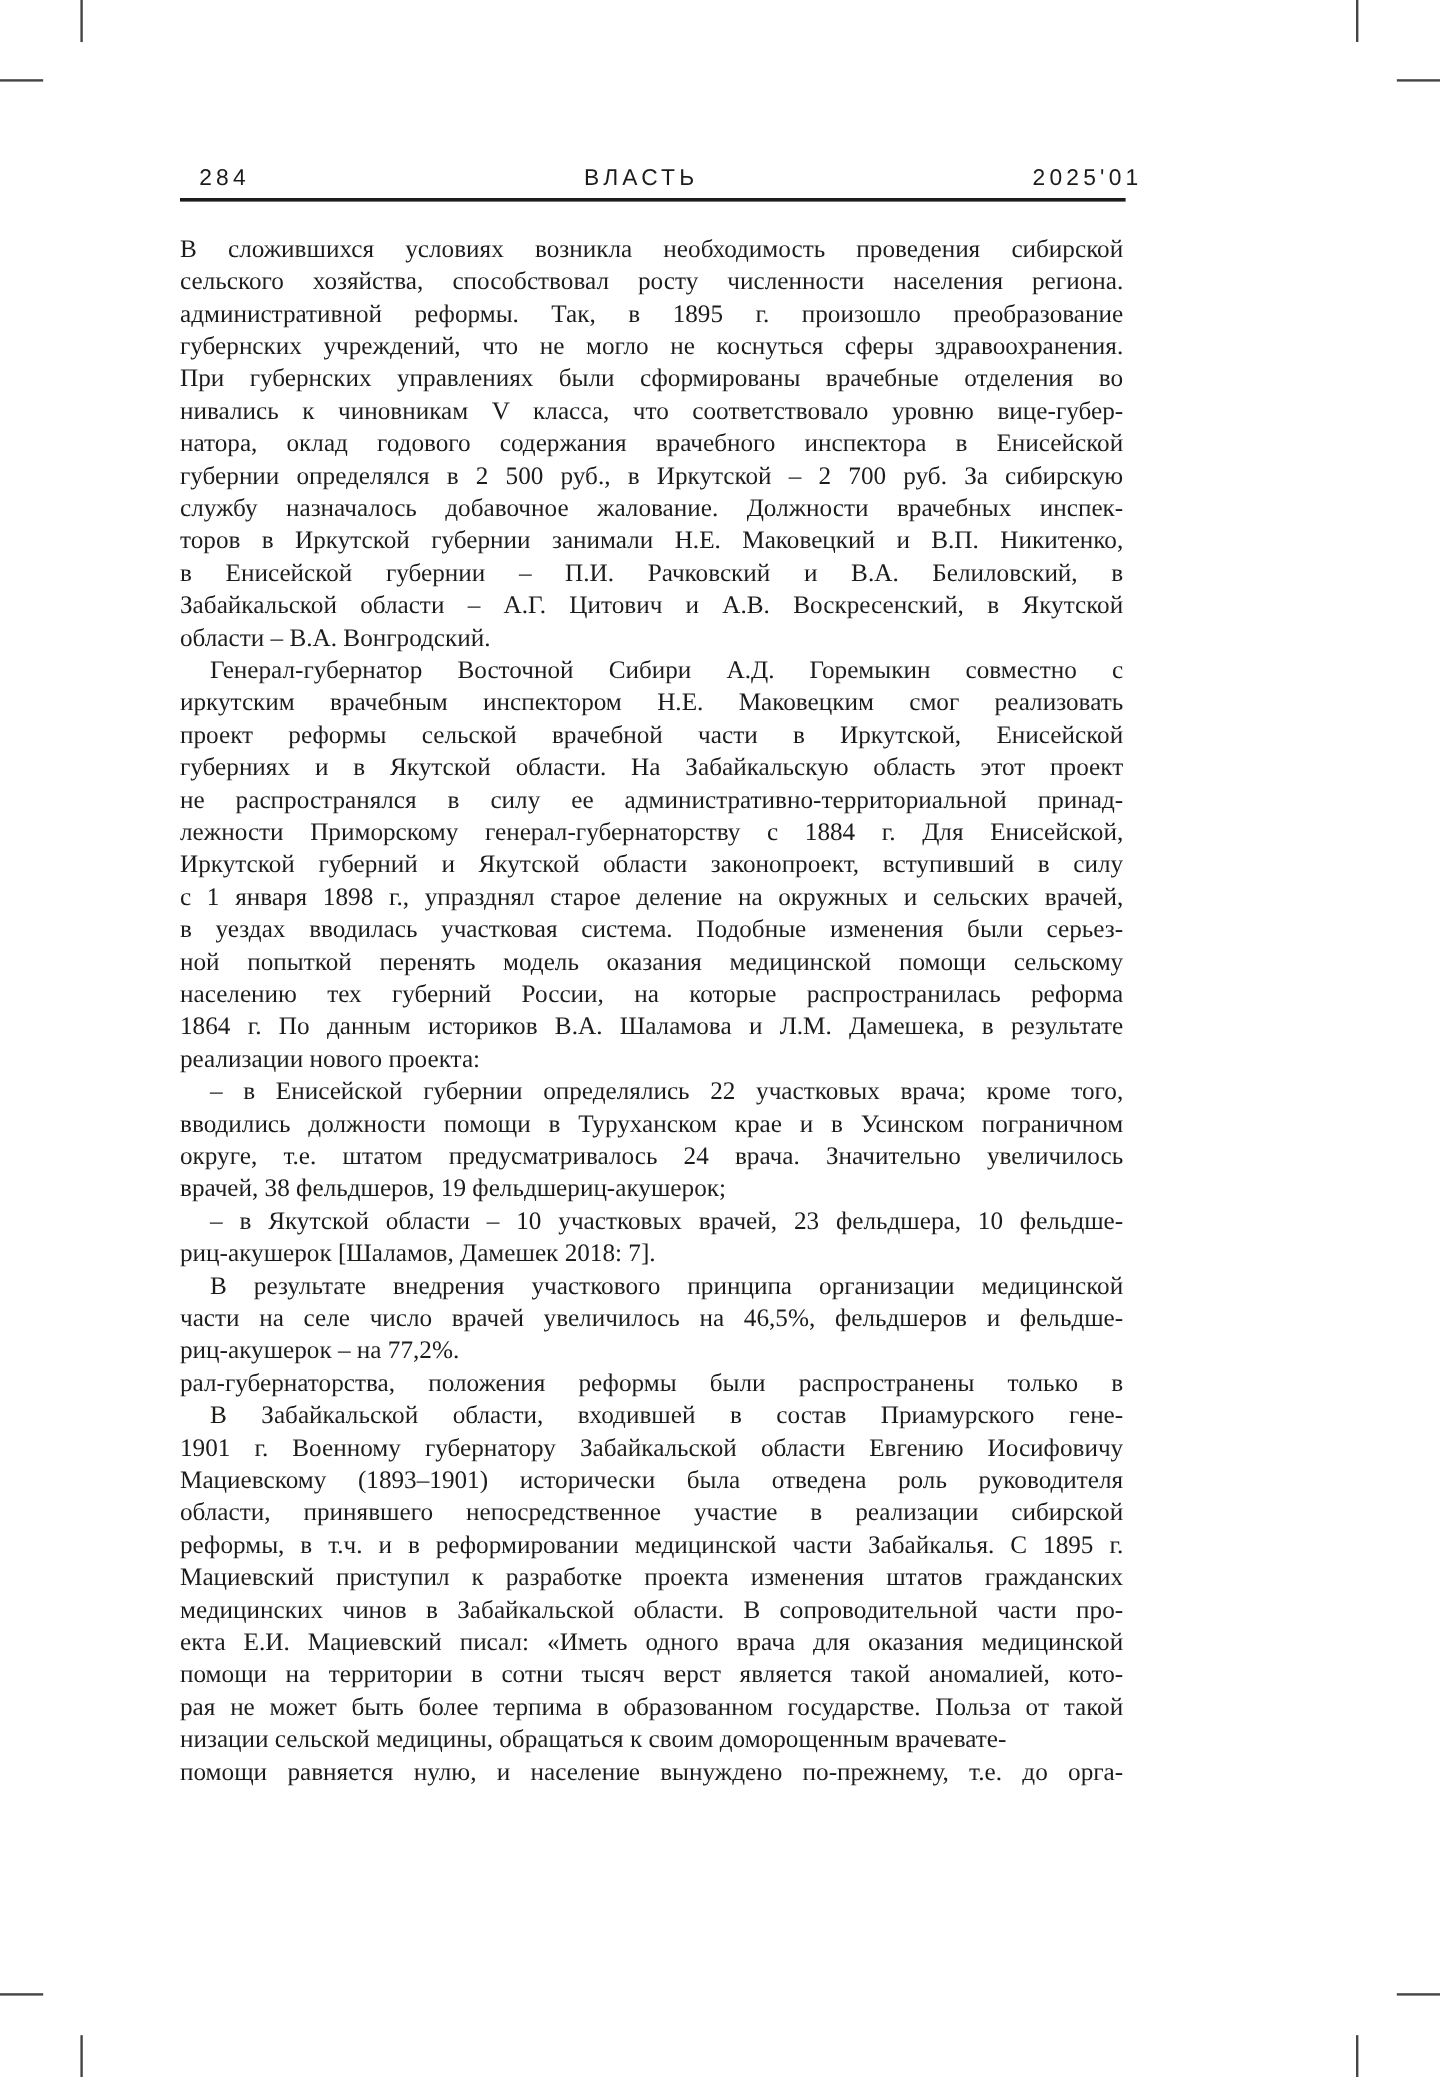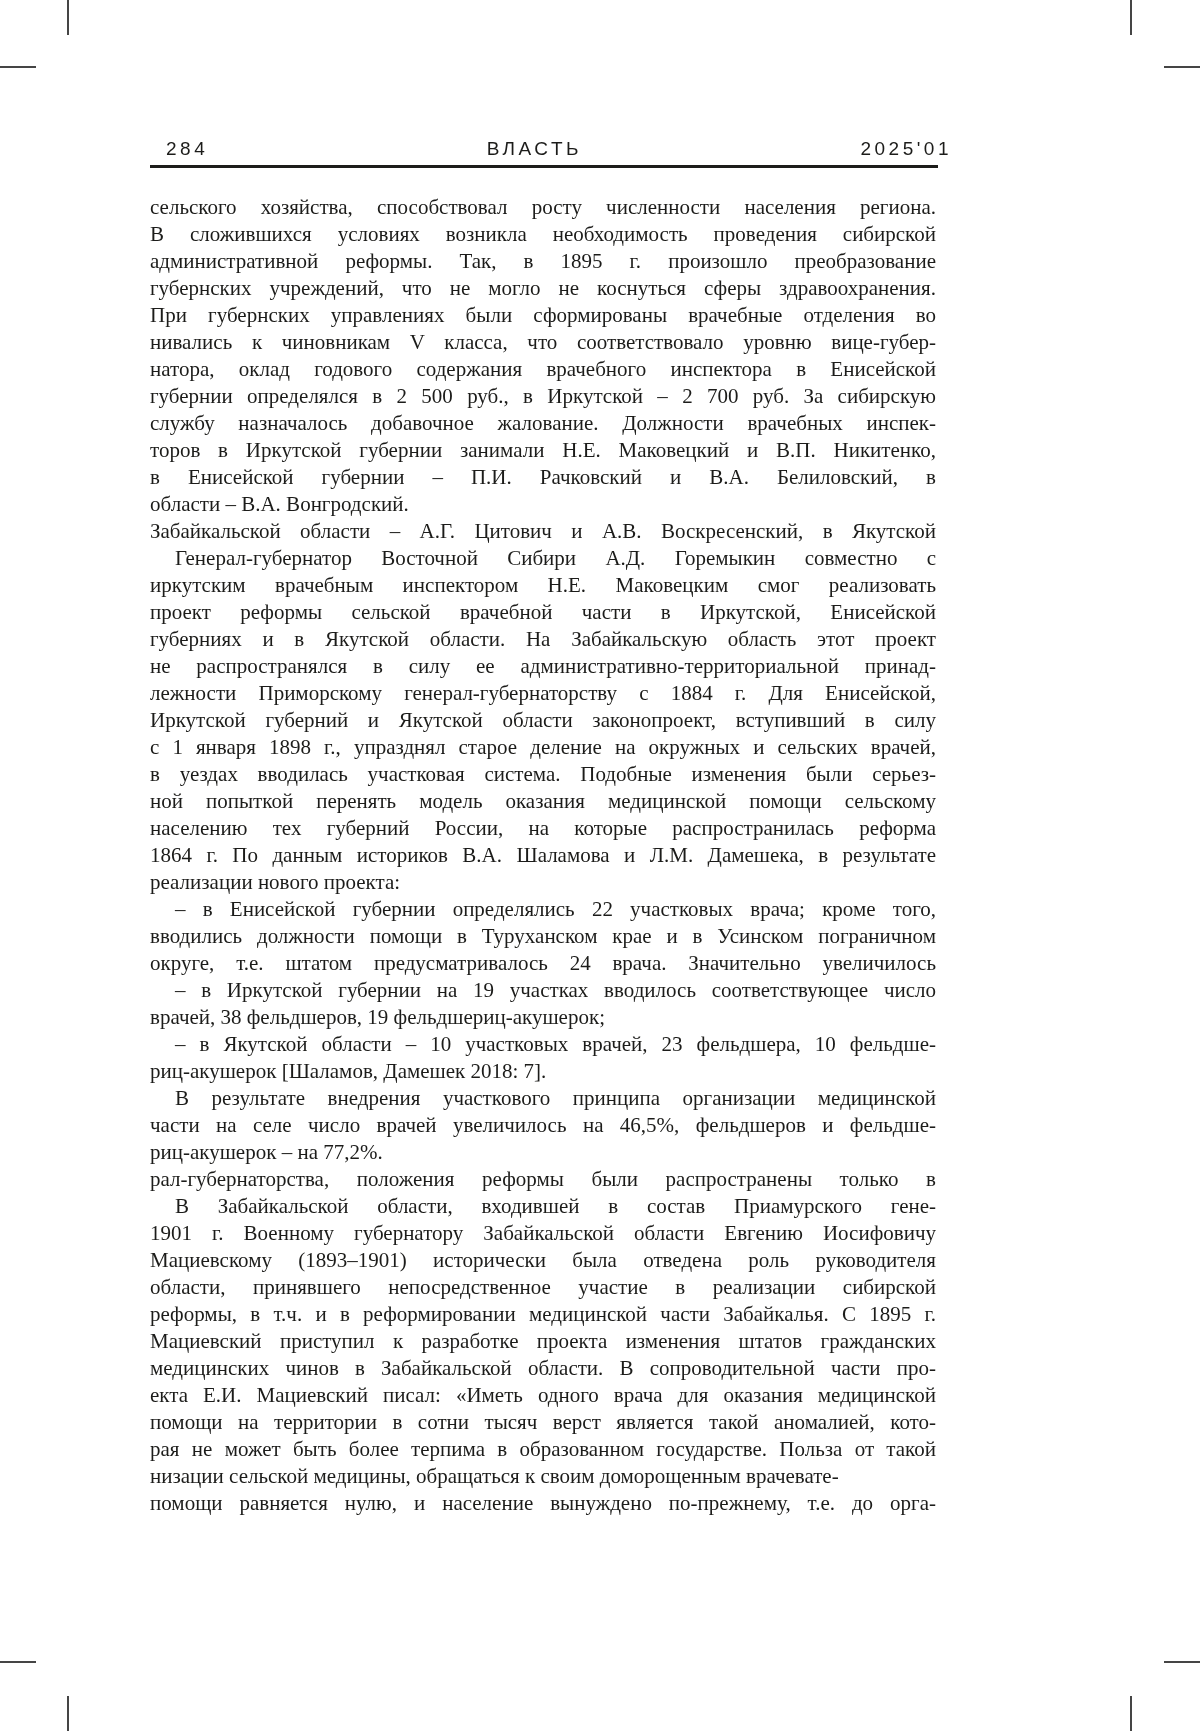--- a/index.html
+++ b/index.html
@@ -62,33 +62,33 @@
 
   <div class="header">
     <span>284</span>
     <span>ВЛАСТЬ</span>
     <span>2025'01</span>
   </div>
   <div class="rule"></div>
 
   <div class="article">
       <div class="paragraph">
+        <div class="line">В сложившихся условиях возникла необходимость проведения сибирской</div>
         <div class="line first">сельского хозяйства, способствовал росту численности населения региона.</div>
-        <div class="line">В сложившихся условиях возникла необходимость проведения сибирской</div>
         <div class="line">административной реформы. Так, в 1895 г. произошло преобразование</div>
         <div class="line">губернских учреждений, что не могло не коснуться сферы здравоохранения.</div>
         <div class="line">При губернских управлениях были сформированы врачебные отделения во</div>
         <div class="line">нивались к чиновникам V класса, что соответствовало уровню вице-губер-</div>
         <div class="line">натора, оклад годового содержания врачебного инспектора в Енисейской</div>
         <div class="line">губернии определялся в 2 500 руб., в Иркутской – 2 700 руб. За сибирскую</div>
         <div class="line">службу назначалось добавочное жалование. Должности врачебных инспек-</div>
         <div class="line">торов в Иркутской губернии занимали Н.Е. Маковецкий и В.П. Никитенко,</div>
         <div class="line">в Енисейской губернии – П.И. Рачковский и В.А. Белиловский, в</div>
+        <div class="line">Забайкальской области – А.Г. Цитович и А.В. Воскресенский, в Якутской</div>
         <div class="line last">области – В.А. Вонгродский.</div>
-        <div class="line">Забайкальской области – А.Г. Цитович и А.В. Воскресенский, в Якутской</div>
       </div>
       <div class="paragraph indent">
         <div class="line first">Генерал-губернатор Восточной Сибири А.Д. Горемыкин совместно с</div>
         <div class="line">иркутским врачебным инспектором Н.Е. Маковецким смог реализовать</div>
         <div class="line">проект реформы сельской врачебной части в Иркутской, Енисейской</div>
         <div class="line">губерниях и в Якутской области. На Забайкальскую область этот проект</div>
         <div class="line">не распространялся в силу ее административно-территориальной принад-</div>
         <div class="line">лежности Приморскому генерал-губернаторству с 1884 г. Для Енисейской,</div>
         <div class="line">Иркутской губерний и Якутской области законопроект, вступивший в силу</div>
         <div class="line">с 1 января 1898 г., упразднял старое деление на окружных и сельских врачей,</div>
@@ -97,21 +97,20 @@
         <div class="line">населению тех губерний России, на которые распространилась реформа</div>
         <div class="line">1864 г. По данным историков В.А. Шаламова и Л.М. Дамешека, в результате</div>
         <div class="line last">реализации нового проекта:</div>
       </div>
       <div class="paragraph indent">
         <div class="line first">– в Енисейской губернии определялись 22 участковых врача; кроме того,</div>
         <div class="line">вводились должности помощи в Туруханском крае и в Усинском пограничном</div>
         <div class="line">округе, т.е. штатом предусматривалось 24 врача. Значительно увеличилось</div>
       </div>
       <div class="paragraph indent">
-        <div class="line first">– в Иркутской губернии на 19 участках вводилось соответствующее число</div>
         <div class="line last">врачей, 38 фельдшеров, 19 фельдшериц-акушерок;</div>
       </div>
       <div class="paragraph indent">
         <div class="line first">– в Якутской области – 10 участковых врачей, 23 фельдшера, 10 фельдше-</div>
         <div class="line last">риц-акушерок [Шаламов, Дамешек 2018: 7].</div>
       </div>
       <div class="paragraph indent">
         <div class="line first">В результате внедрения участкового принципа организации медицинской</div>
         <div class="line">части на селе число врачей увеличилось на 46,5%, фельдшеров и фельдше-</div>
         <div class="line last">риц-акушерок – на 77,2%.</div>

